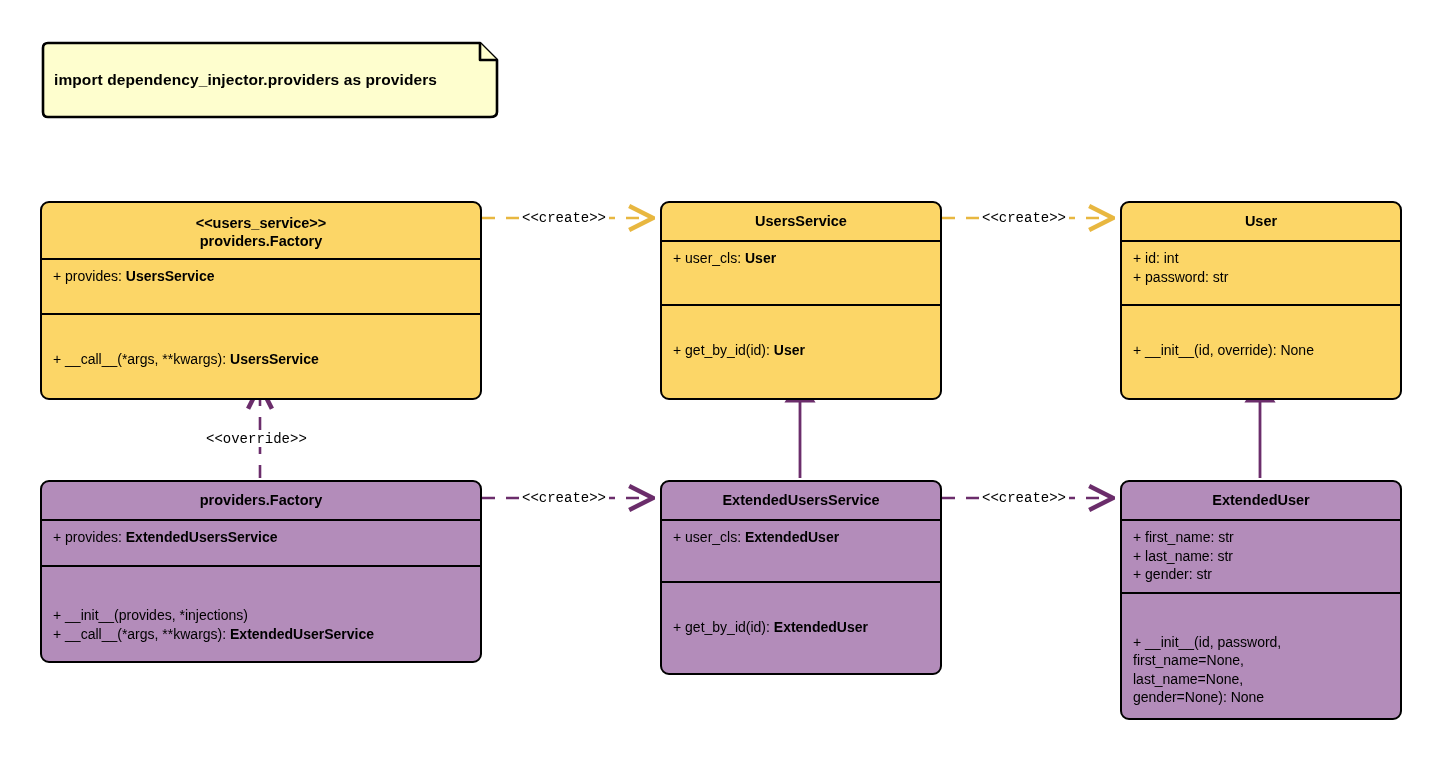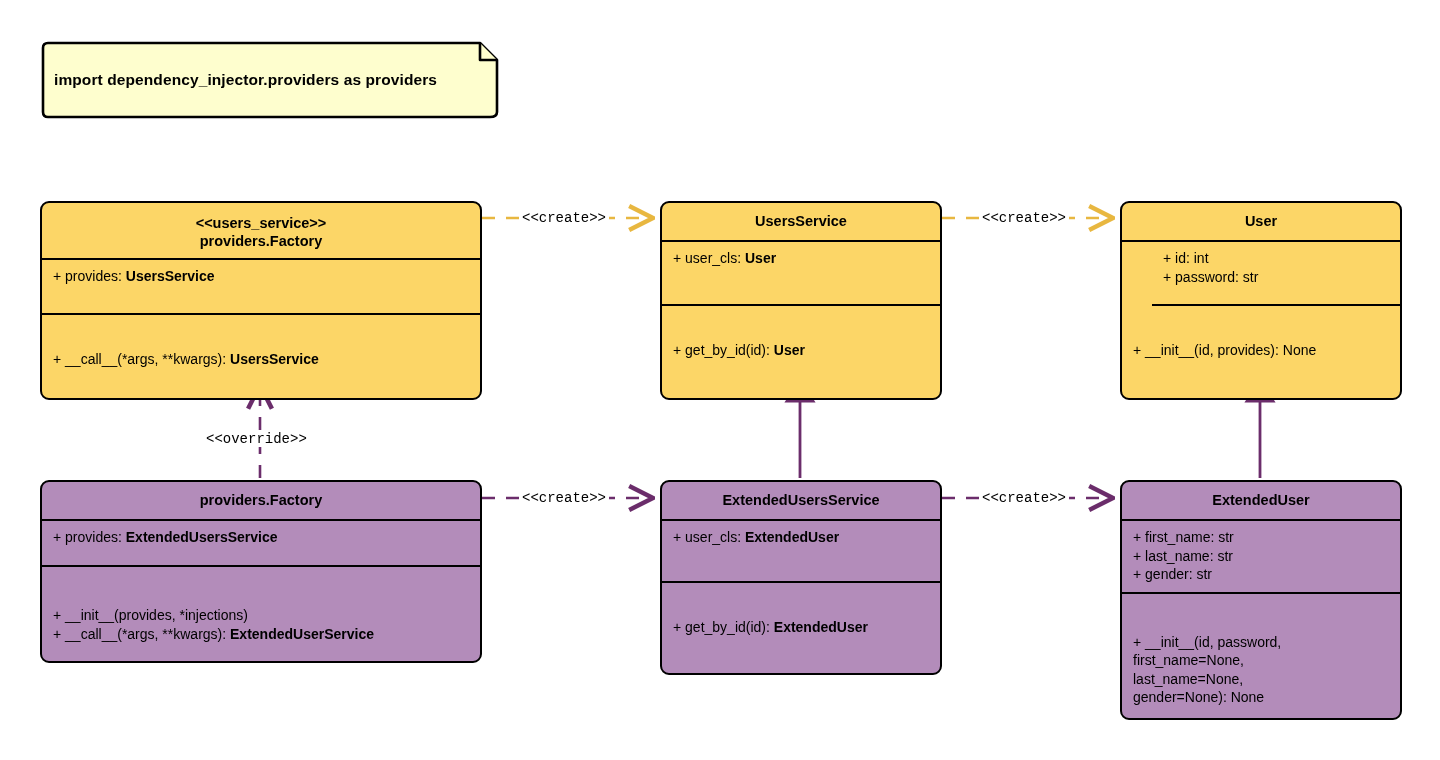--- a/index.html
+++ b/index.html
@@ -174,26 +174,26 @@
     </div>
     <div class="uml-compartment" style="min-height:64px;">
       <div class="uml-row"><span>+ get_by_id(id): </span><b>User</b></div>
     </div>
   </div>
 
   <div class="uml-box yellow" style="left:1120px; top:201px; width:282px;">
     <div class="uml-compartment uml-title" style="padding-top:9px;padding-bottom:10px;">
       <span>User</span>
     </div>
-    <div class="uml-compartment" style="min-height:64px;margin-left:30px;">
+    <div class="uml-compartment" style="min-height:64px;">
       <div class="uml-row">+ id: int</div>
       <div class="uml-row">+ password: str</div>
     </div>
     <div class="uml-compartment" style="min-height:64px;">
-      <div class="uml-row">+ __init__(id, provides): None</div>
+      <div class="uml-row">+ __init__(id, override): None</div>
     </div>
   </div>
 
   <div class="uml-box purple" style="left:40px; top:480px; width:442px;">
     <div class="uml-compartment uml-title" style="padding-top:9px;padding-bottom:10px;">
       <span>providers.Factory</span>
     </div>
     <div class="uml-compartment" style="min-height:46px;">
       <div class="uml-row"><span>+ provides: </span><b>ExtendedUsersService</b></div>
     </div>

